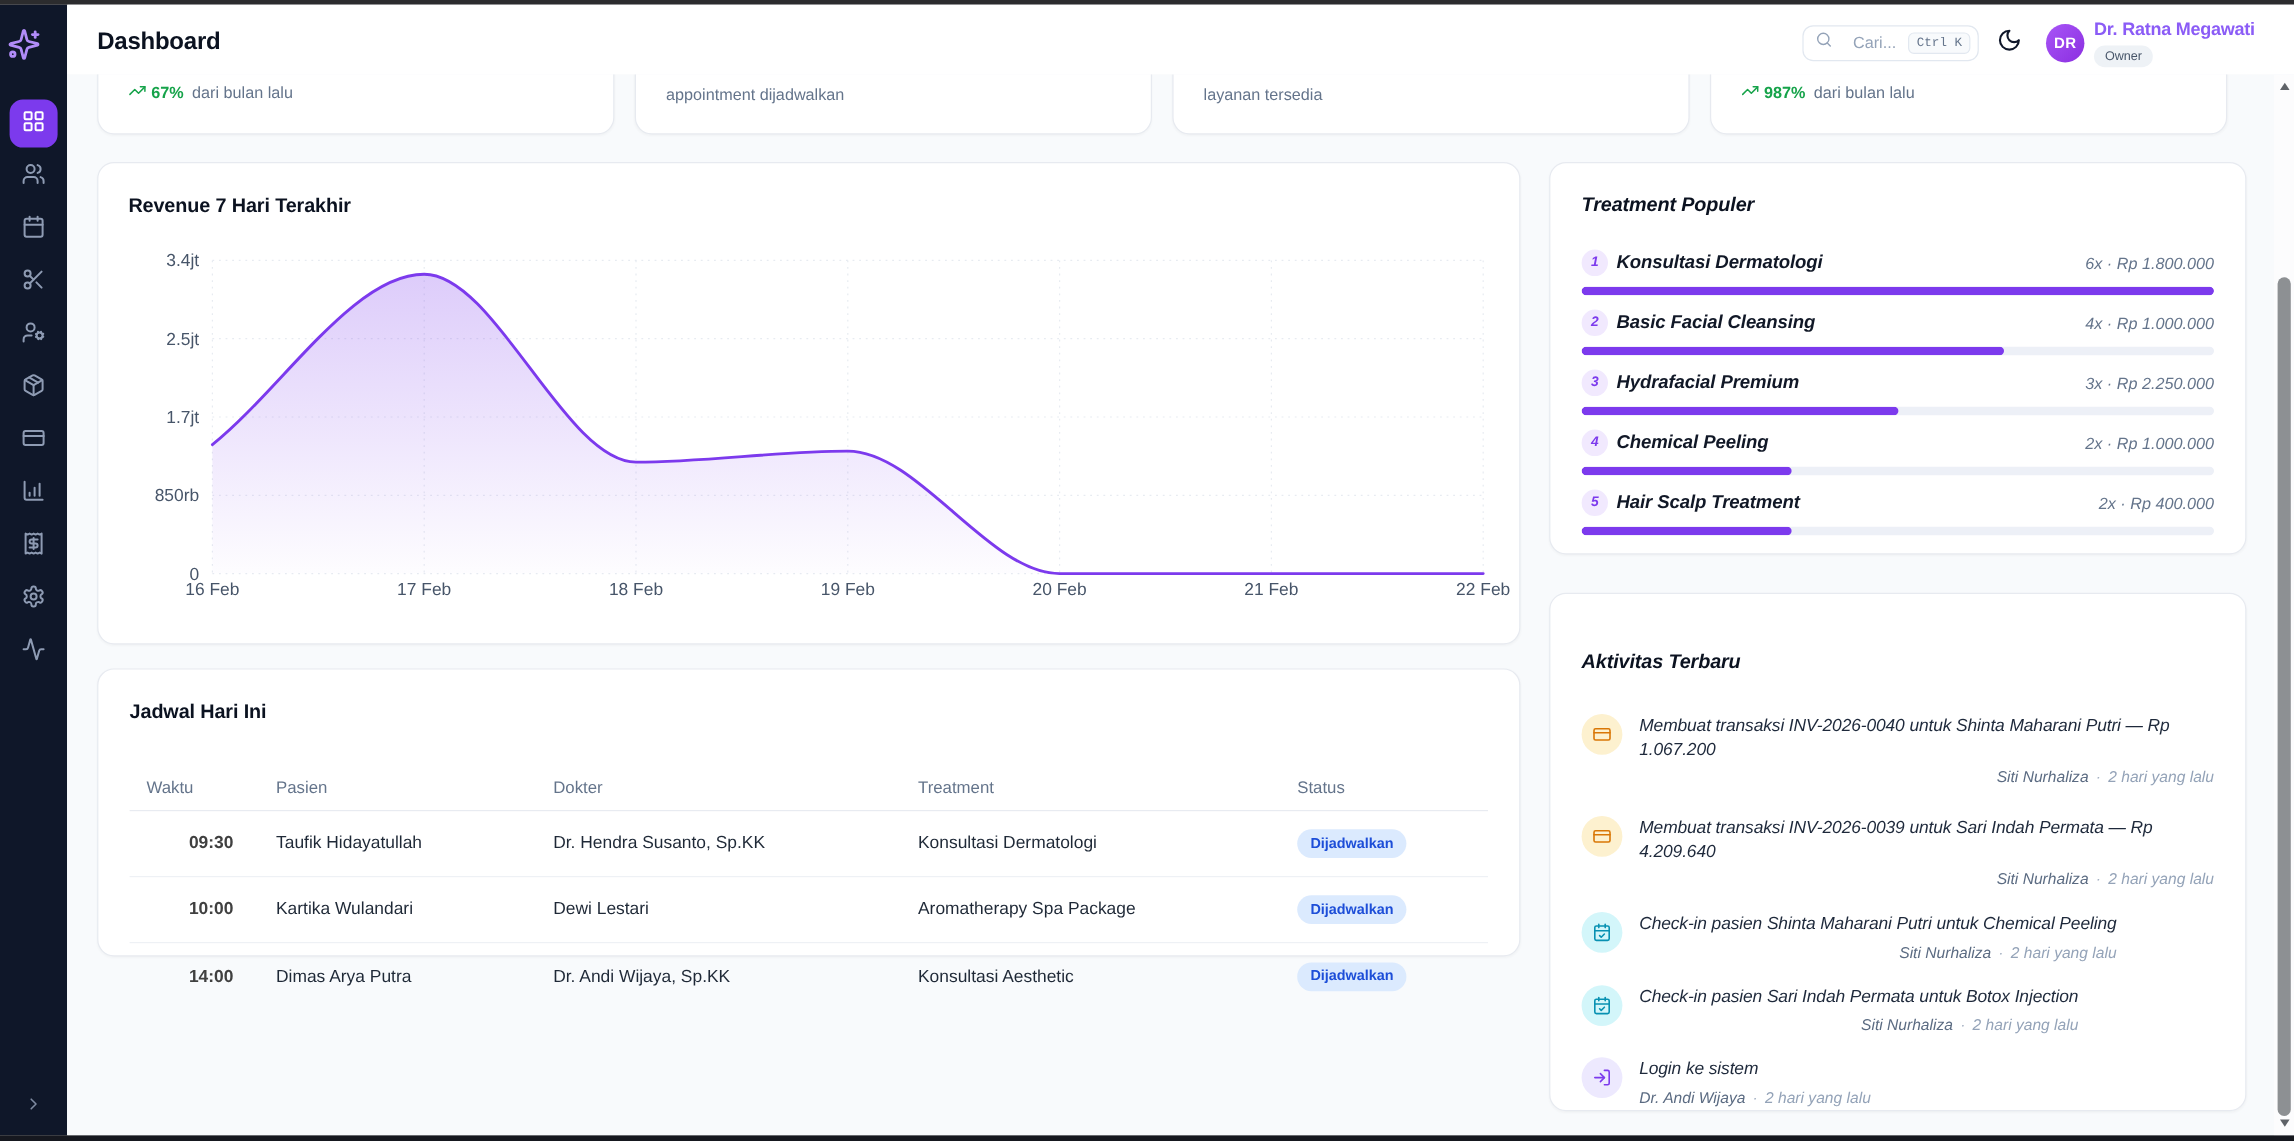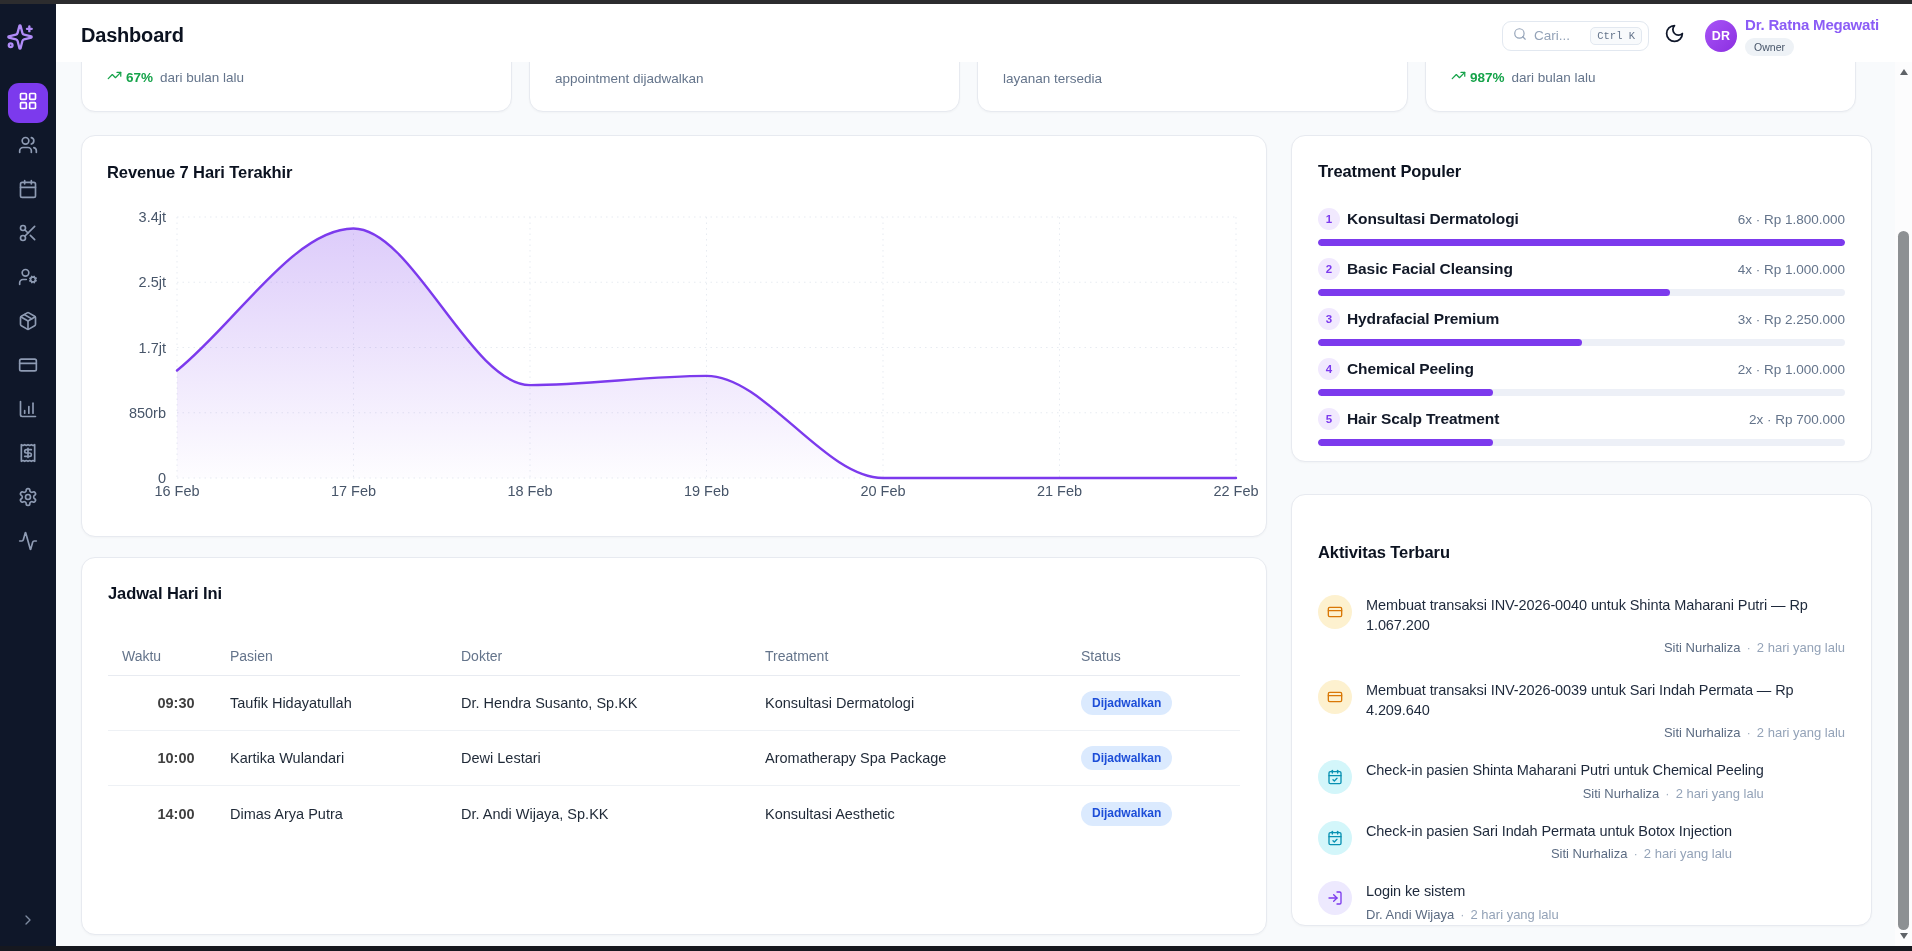--- a/index.html
+++ b/index.html
@@ -19,21 +19,21 @@
   .nav-item svg { width:20px; height:20px; }
   .nav-item.active { background:#7c3aed; color:#ffffff; }
   .sidebar-spacer { flex:1; }
   .collapse-btn { margin-bottom:10px; width:28px; height:28px; display:flex; align-items:center; justify-content:center; color:#7e8aa0; cursor:pointer; }
   .collapse-btn svg { width:16px; height:16px; }
 
   
   .main { flex:1; display:flex; flex-direction:column; min-width:0; background:#f8fafc; }
   .header { height:58px; background:#ffffff; display:flex; align-items:center; padding:5px 33px 0 25px; flex-shrink:0; }
   .page-title { font-size:20px; font-weight:700; color:#0b1220; letter-spacing:-0.2px; }
-  .header-right { margin-left:auto; display:flex; align-items:center; }
+  .header-right { margin-left:auto; display:flex; align-items:center;text-align:center; }
   .search-box { width:147px; height:30px; border:1px solid #e2e8f0; border-radius:9px; display:flex; align-items:center; padding:0 6px 0 10px; background:#fff; color:#94a3b8; cursor:text; }
   .search-box svg { width:14px; height:14px; flex-shrink:0; }
   .search-placeholder { font-size:13.5px; margin-left:7px; color:#94a3b8; flex:1; }
   .kbd { font-family:"Liberation Mono", monospace; font-size:10.5px; color:#64748b; background:#f8fafc; border:1px solid #e2e8f0; border-radius:5px; padding:2px 6px; white-space:nowrap; }
   .moon-btn { margin-left:12px; width:26px; height:26px; display:flex; align-items:center; justify-content:center; color:#0f172a; cursor:pointer; }
   .moon-btn svg { width:21px; height:21px; stroke-width:2.2; }
   .user-block { margin-left:18px; display:flex; align-items:center; }
   .avatar { width:32px; height:32px; border-radius:50%; background:linear-gradient(135deg,#a855f7,#8b2fe0); color:#fff; font-size:12.5px; font-weight:700; display:flex; align-items:center; justify-content:center; letter-spacing:.3px; cursor:pointer; }
   .user-meta { margin-left:8px; display:flex; flex-direction:column; align-items:flex-start; }
   .user-name { font-size:15px; font-weight:600; color:#8b5cf6; line-height:18px; letter-spacing:-0.2px; }
@@ -44,31 +44,31 @@
 
   
   .stat-row { display:flex; gap:17px; margin-top:-100px; }
   .stat-card { width:435px; height:150px; background:#fff; border:1px solid #e7eaf0; border-radius:14px; display:flex; flex-direction:column; justify-content:flex-end; padding:0 25px 24px 25px; box-shadow:0 1px 2px rgba(15,23,42,.03); }
   .stat-line { display:flex; align-items:center; font-size:13.5px; color:#64748b; line-height:16px; }
   .stat-line svg { width:15px; height:15px; color:#16a34a; margin-right:4px; }
   .trend-value { color:#16a34a; font-weight:600; margin-right:7px; }
 
   .columns { display:flex; gap:24px; margin-top:23px; }
   .col-left { width:1186px; flex-shrink:0; }
-  .col-right { width:581px; flex-shrink:0; }
+  .col-right { width:581px; flex-shrink:0;font-style:italic; }
   .card { background:#fff; border:1px solid #e7eaf0; border-radius:14px; box-shadow:0 1px 2px rgba(15,23,42,.03); }
   .card-title { font-size:16.5px; font-weight:700; color:#0b1220; letter-spacing:-0.1px; }
 
   
   .revenue-card { height:402px; position:relative; }
   .revenue-card .card-title { position:absolute; left:25px; top:27px; }
   .chart-wrap { position:absolute; inset:0; }
 
   
-  .schedule-card { margin-top:20px; height:378px; padding:26px 26px 0 26px; }
+  .schedule-card { margin-top:20px; height:240px; padding:26px 26px 0 26px; }
   .table { margin-top:33px; }
   .t-row { display:grid; grid-template-columns:108px 231px 304px 316px 1fr; align-items:center; padding-left:14px; }
   .t-head { height:40px; border-bottom:1px solid #e8ebf1; color:#64748b; font-size:14px; font-weight:400; }
   .t-body { height:55px; border-bottom:1px solid #eef1f5; font-size:14.5px; color:#1f2937; }
   .t-body:last-child { border-bottom:none; }
   .cell-time { font-weight:600; color:#404040;text-align:center; }
   .status-badge { display:inline-block; justify-self:start; font-size:12px; font-weight:600; color:#1d4ed8; background:#dbeafe; border-radius:999px; padding:5.5px 11px; line-height:13px; }
 
   
   .treatments-card { height:327px; padding:26px; }
@@ -408,21 +408,21 @@
                   <span class="treat-meta">2x · Rp 1.000.000</span>
                 </div>
                 <div class="bar-track">
                     <div class="bar-fill" style="width: 33.3%;"></div>
                   </div>
               </div>
               <div class="treat-item">
                 <div class="treat-head">
                   <span class="rank-badge">5</span>
                   <span class="treat-name">Hair Scalp Treatment</span>
-                  <span class="treat-meta">2x · Rp 700.000</span>
+                  <span class="treat-meta">2x · Rp 400.000</span>
                 </div>
                 <div class="bar-track">
                     <div class="bar-fill" style="width: 33.3%;"></div>
                   </div>
               </div>
             </div>
 
             <div class="card activities-card">
               <h2 class="card-title">Aktivitas Terbaru</h2>
               <div class="act-item">

